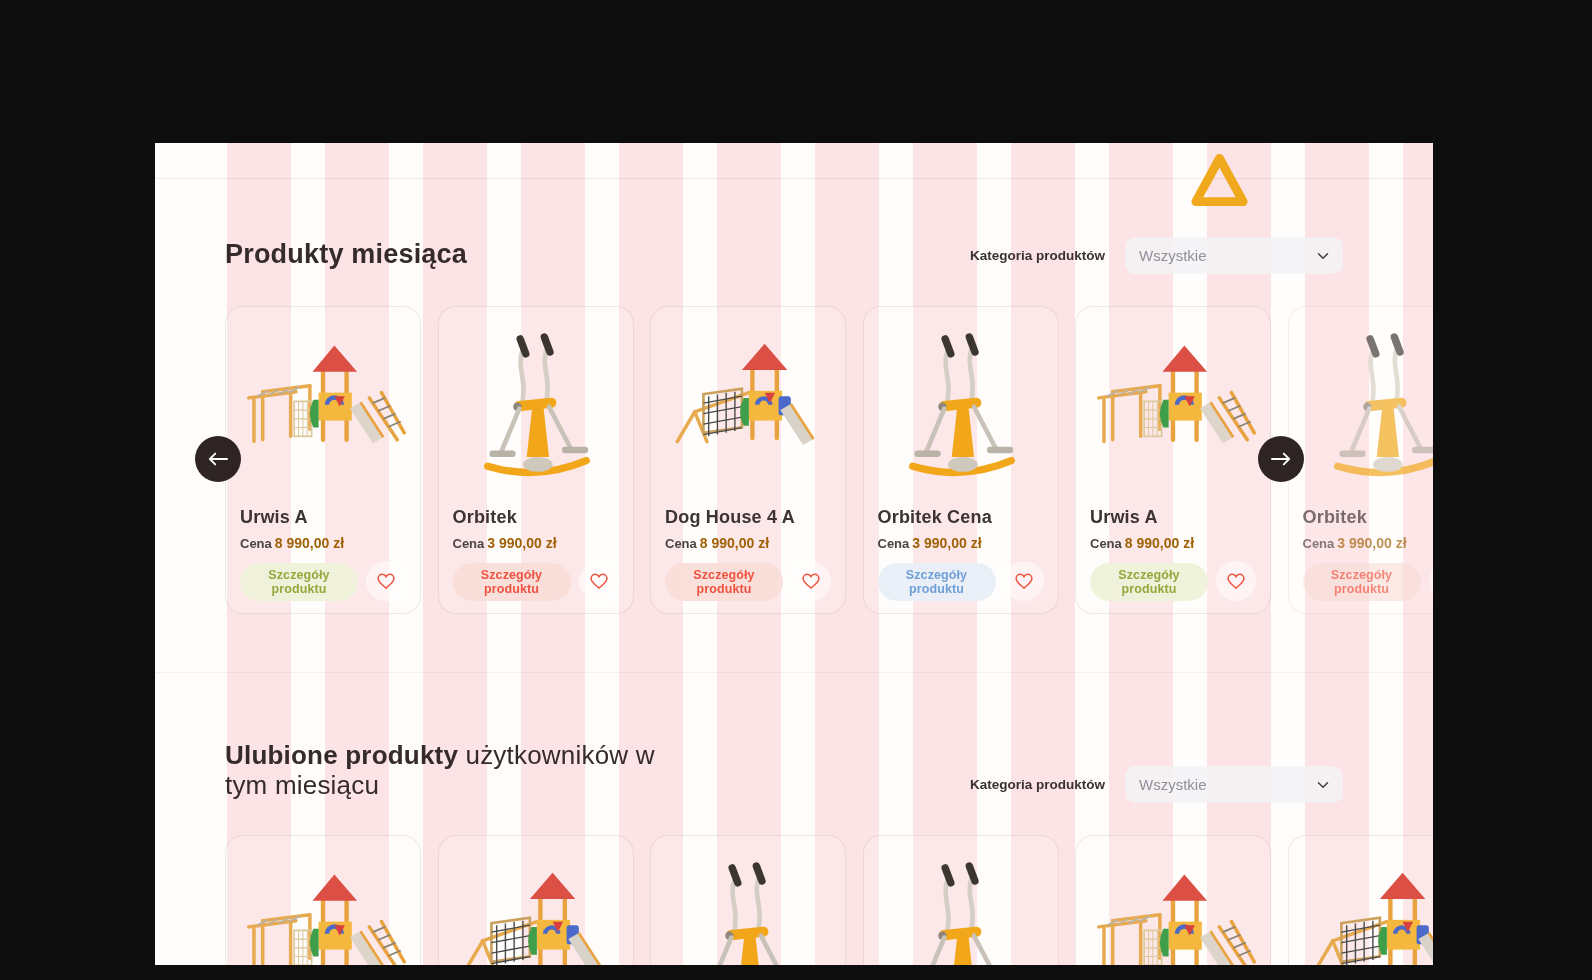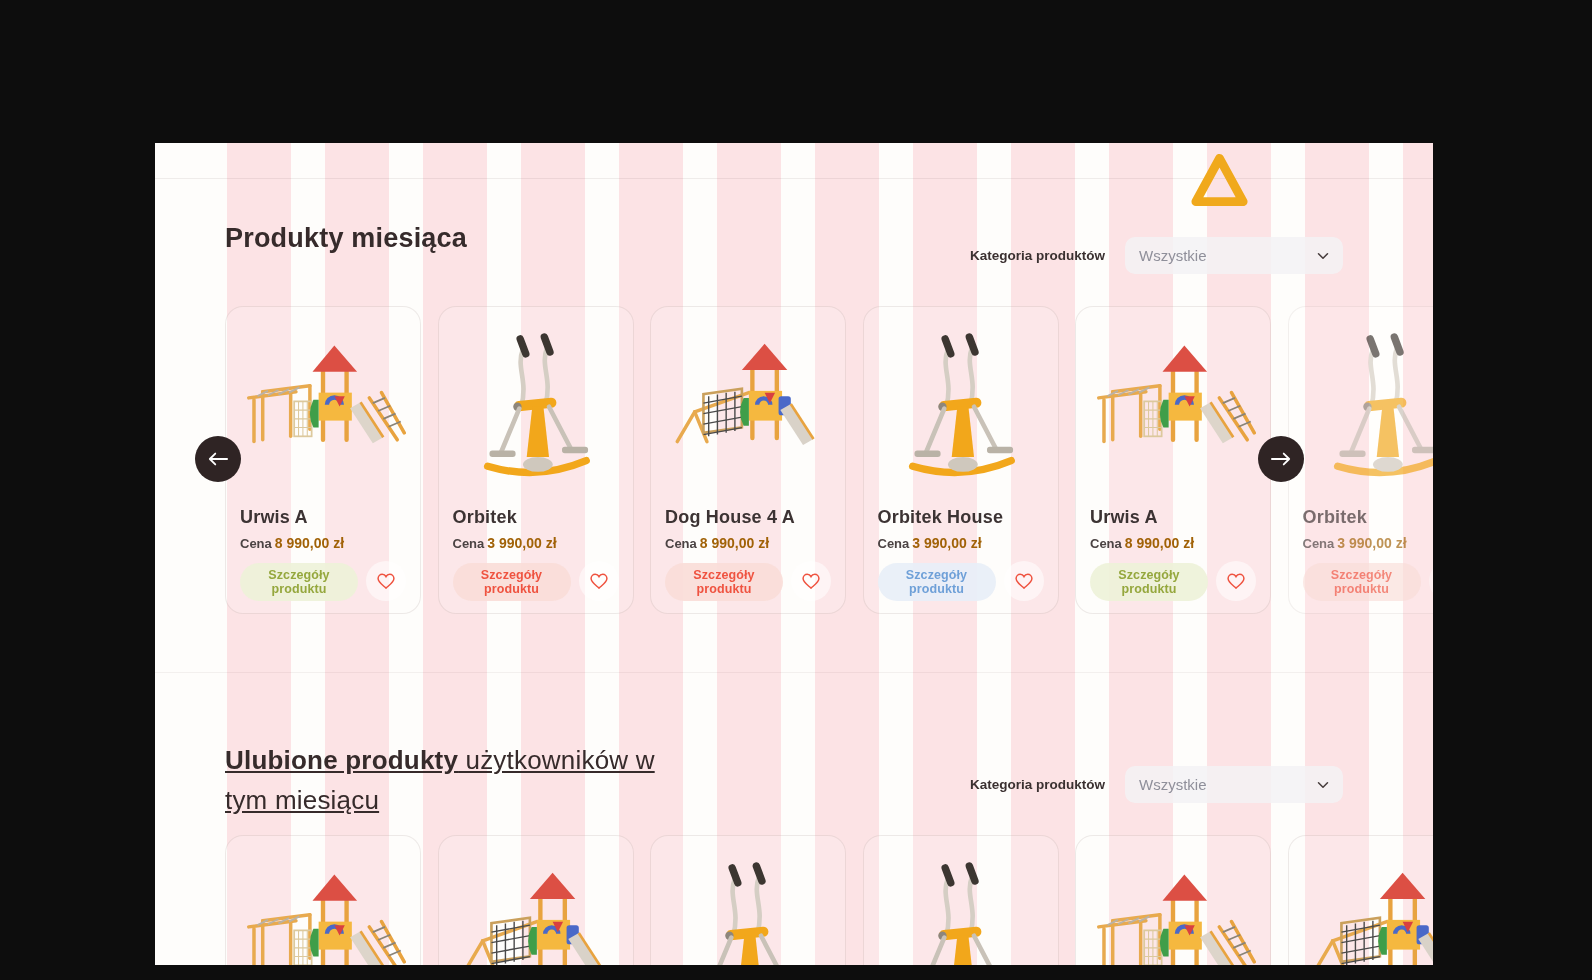--- a/index.html
+++ b/index.html
@@ -14,22 +14,22 @@
     position:absolute; top:0; bottom:0; left:72px; right:0;
     background:repeating-linear-gradient(90deg, #fce3e5 0 64px, rgba(255,255,255,0) 64px 98px);
     pointer-events:none;
   }
   .top-line   { position:absolute; left:0; right:0; top:35px;  height:1px; background:rgba(60,40,40,0.08); }
   .section-divider { position:absolute; left:0; right:0; top:529px; height:1px; background:rgba(60,40,40,0.06); }
 
   .logo { position:absolute; left:1035px; top:8px; width:59px; height:58px; }
 
   .sec-title { position:absolute; left:70px; color:#362b2b; letter-spacing:0.2px; }
-  .sec-title-1 { top:80px;  font-size:27px; font-weight:700; }
-  .sec-title-2 { top:597px; font-size:26px; line-height:40px; width:450px; font-weight:400;text-decoration:underline; }
+  .sec-title-1 { top:96px;  font-size:27px; font-weight:700; }
+  .sec-title-2 { top:597px; font-size:26px; line-height:30px; width:450px; font-weight:400; }
   .sec-title-2 b { font-weight:700; }
 
   .filter-label {
     position:absolute; right:328px; height:37px; line-height:37px;
     font-size:13.5px; font-weight:700; color:#3b3131;
   }
   .filter-label-1 { top:94px; } .filter-label-2 { top:623px; }
   .dropdown {
     position:absolute; left:970px; width:218px; height:37px;
     background:rgba(243,242,245,0.85); border:none; border-radius:10px;
@@ -251,21 +251,21 @@
     <g stroke="#c9c2b8" stroke-width="5" stroke-linecap="round">
       <path d="M62 90 L42 138"></path>
                 <path d="M94 88 L118 134"></path>
     </g>
     <rect x="30" y="135" width="28" height="7" rx="3" fill="#b9b2a6"></rect>
     <rect x="108" y="131" width="28" height="7" rx="3" fill="#b9b2a6"></rect>
     <path d="M28 152 Q82 168 134 146" fill="none" stroke="#f2a71b" stroke-width="8" stroke-linecap="round"></path>
     <ellipse cx="82" cy="150" rx="16" ry="8" fill="#cfc8bd"></ellipse>
   </svg>
 </div>
-    <div class="card-title">Orbitek House</div>
+    <div class="card-title">Orbitek Cena</div>
     <div class="card-price">
       <span class="price-label">Cena</span><span class="price-value">3 990,00 zł</span>
     </div>
     <div class="card-actions">
       <button class="details-btn" style="background: rgba(232, 239, 247, 0.92); color: rgb(111, 160, 216);">Szczegóły produktu</button>
       <button class="fav-btn">
         <svg viewBox="0 0 24 21">
           <path d="M12 19 C8 15.4 2.5 12 2.5 7.6 C2.5 4.6 4.9 2.5 7.5 2.5 C9.4 2.5 11.1 3.6 12 5.3 C12.9 3.6 14.6 2.5 16.5 2.5 C19.1 2.5 21.5 4.6 21.5 7.6 C21.5 12 16 15.4 12 19 Z" fill="none" stroke="#ef5340" stroke-width="1.8"></path>
         </svg>
       </button>

